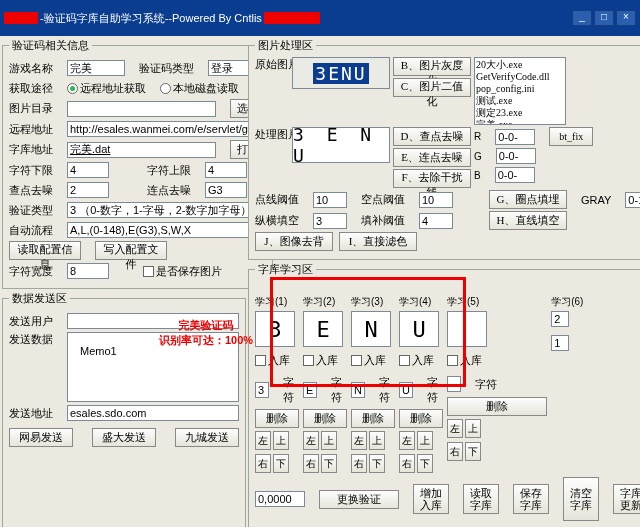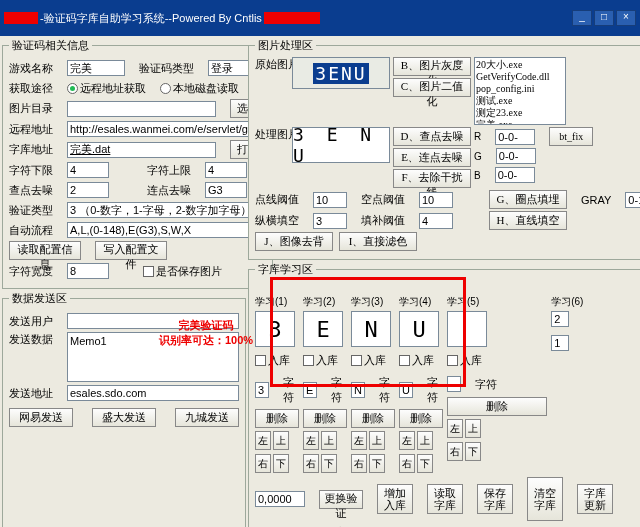--- a/index.html
+++ b/index.html
@@ -120,21 +120,21 @@
         </div>
   </fieldset>
   <fieldset style="flex:1">
    <legend>数据发送区</legend>
    <div class="row">
           <span class="lbl">发送用户</span>
           <input type="text" style="flex: 1 1 0%;">
         </div>
    <div class="row" style="align-items:flex-start">
           <span class="lbl">发送数据</span>
-          <div style="flex:1;height:44px;border:1px solid #7a8a99;background:#fff;padding:2px">Memo1</div>
+          <div style="flex:1;height:44px;border:1px solid #7a8a99;background:#fff;padding:12px">Memo1</div>
         </div>
    <div class="row">
           <span class="lbl">发送地址</span>
           <input type="text" style="flex: 1 1 0%;" value="esales.sdo.com">
         </div>
    <div class="row" style="justify-content:space-between;margin-top:6px">
           <button class="btn" style="width:64px">网易发送</button>
           <button class="btn" style="width:64px">盛大发送</button>
           <button class="btn" style="width:64px">九城发送</button>
         </div>
@@ -349,21 +349,21 @@
      <div class="learn-hdr">&nbsp;</div>
      <button class="btn">U、查点去噪</button>
      <button class="btn">V、连点去噪</button>
      <button class="btn">W、统一大小</button>
      <button class="btn">X、检查验证</button>
      <button class="btn">字库信息</button>
     </div>
    </div>
    <div class="row" style="margin-top:3px">
     <input type="text" style="width: 50px;" value="0,0000">
-    <button class="btn" style="width:44px">更换验证</button>
+    <button class="btn" style="width:80px">更换验证</button>
     <button class="btn" style="width:34px;height:30px;white-space:pre;line-height:1.1">增加
 入库</button>
     <button class="btn" style="width:34px;height:30px;white-space:pre;line-height:1.1">读取
 字库</button>
     <button class="btn" style="width:34px;height:30px;white-space:pre;line-height:1.1">保存
 字库</button>
     <button class="btn" style="width:34px;height:44px;white-space:pre;line-height:1.1">清空
 字库</button>
     <button class="btn" style="width:34px;height:30px;white-space:pre;line-height:1.1">字库
 更新</button>

